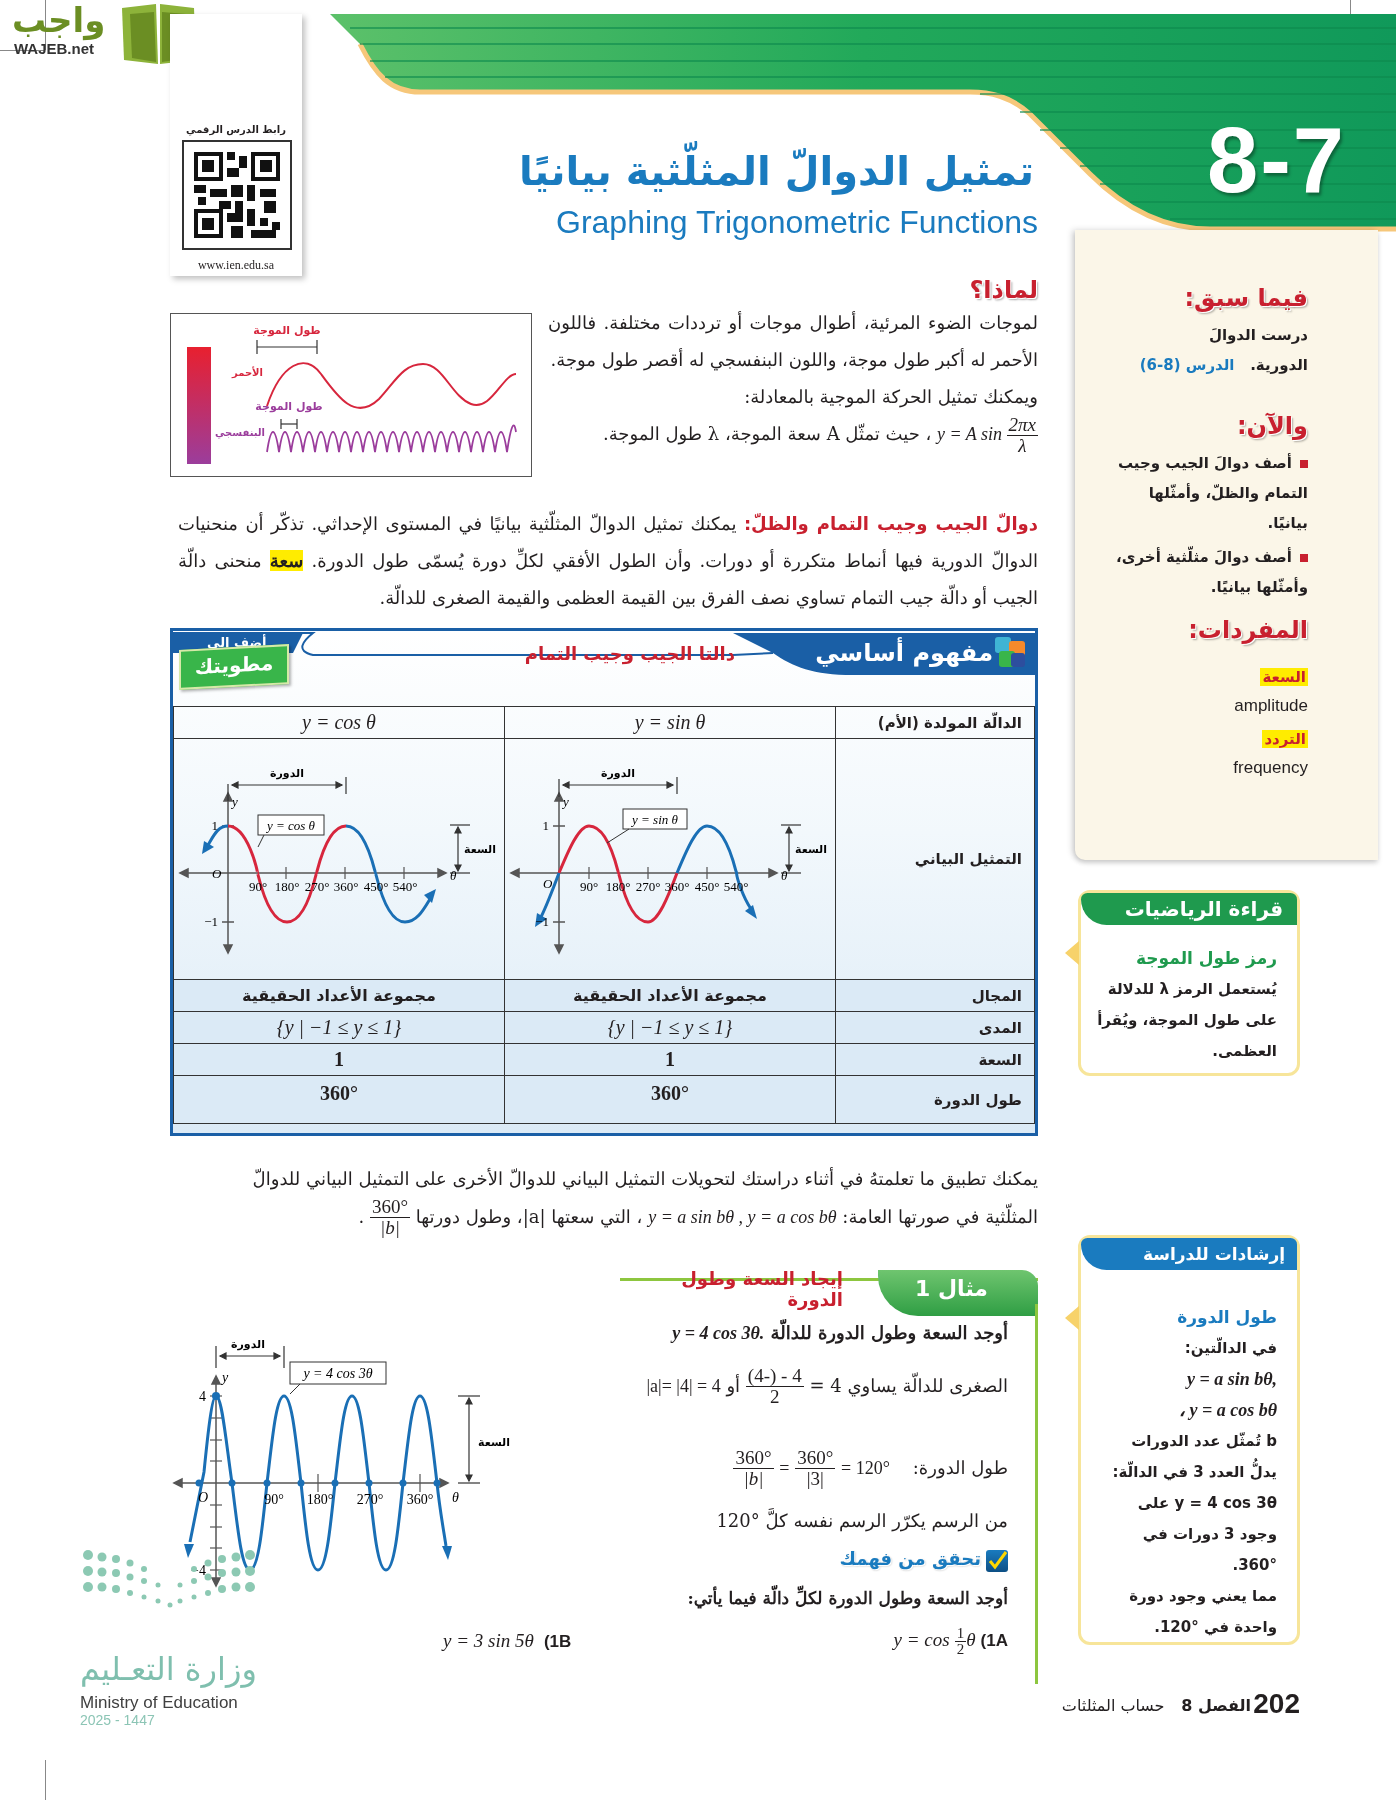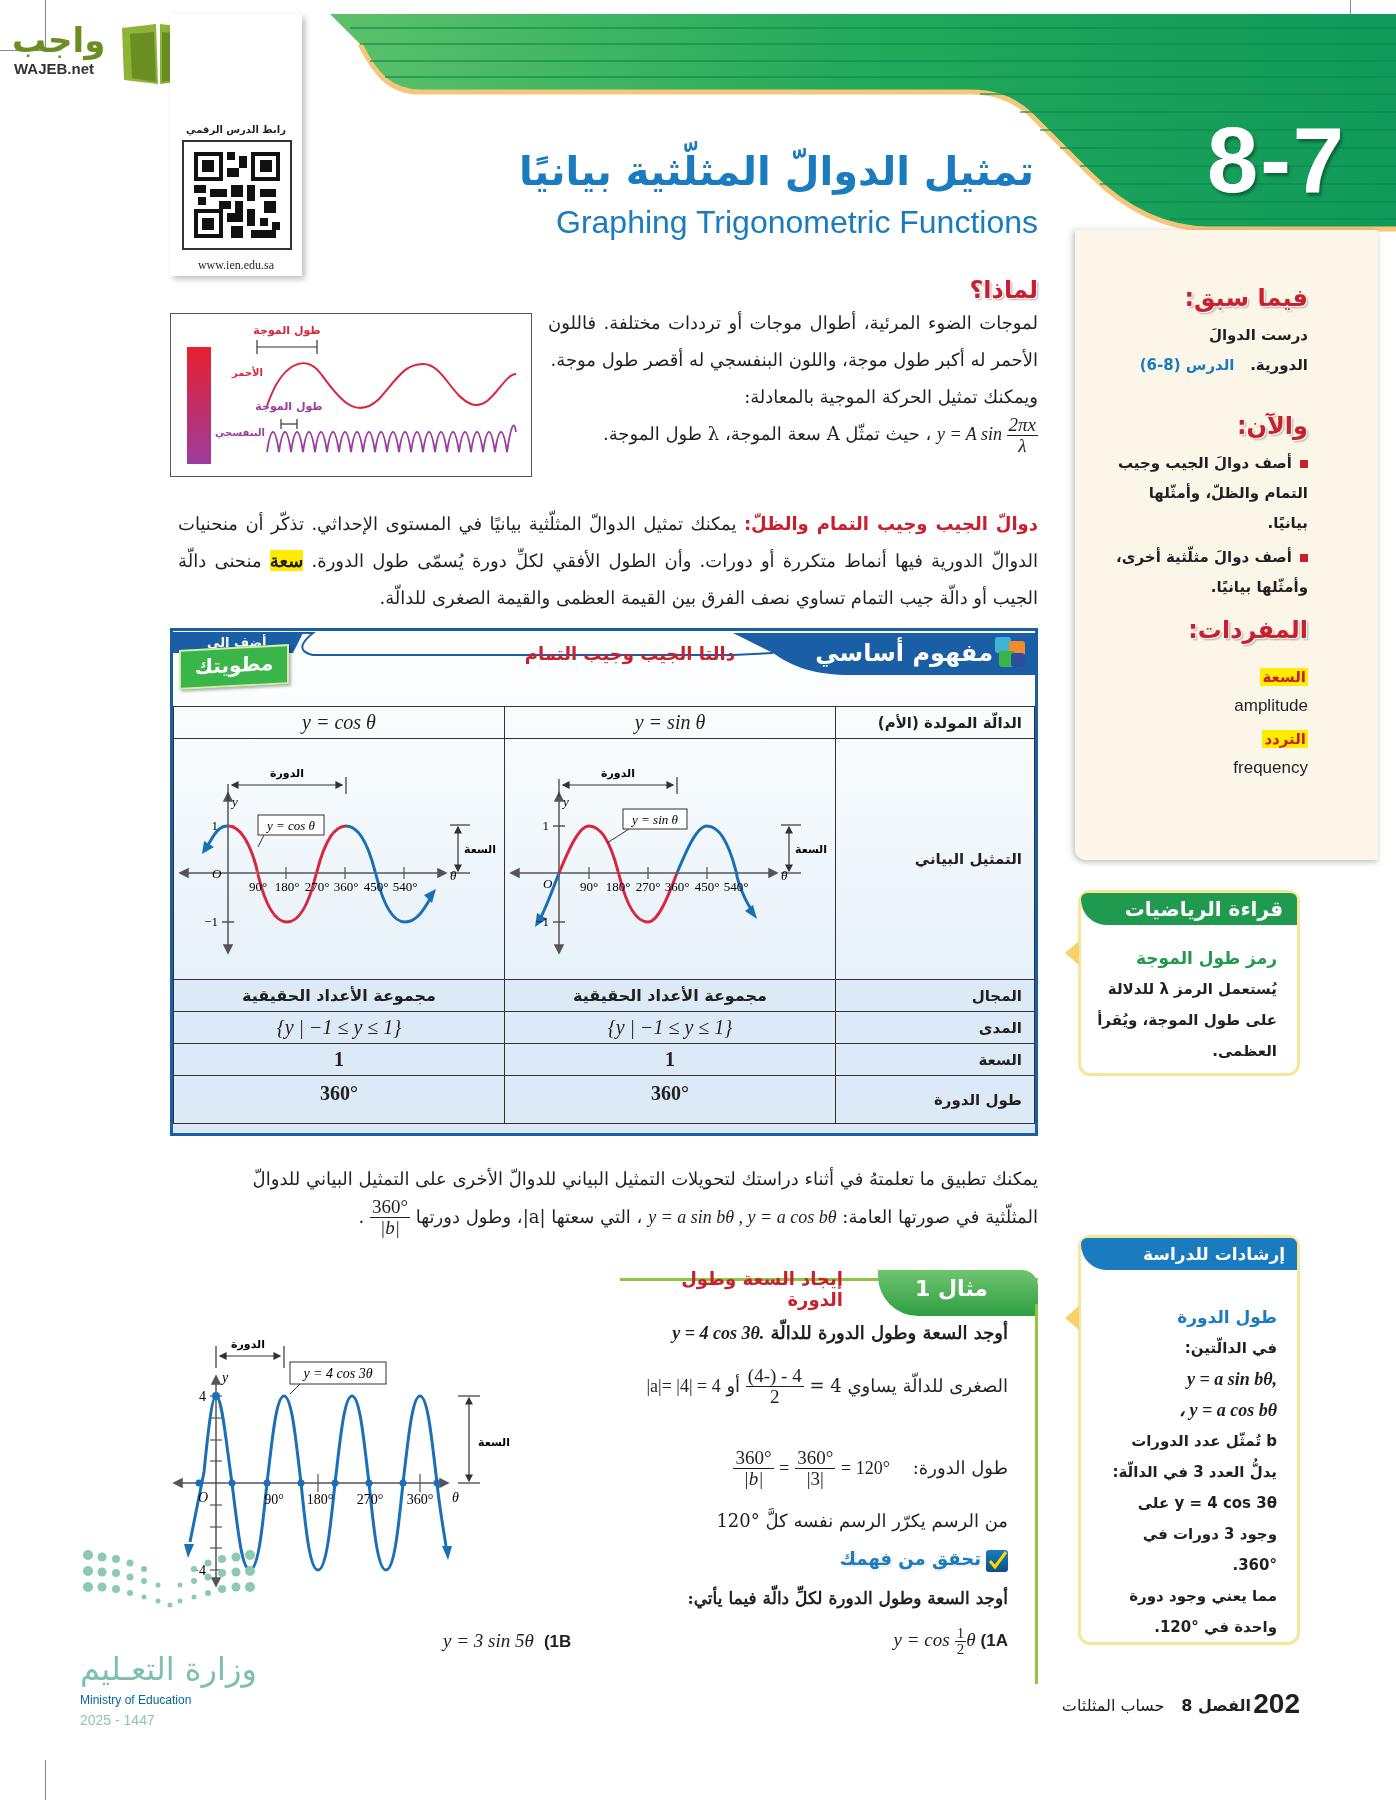--- a/index.html
+++ b/index.html
@@ -5,21 +5,21 @@
   * { box-sizing: border-box; margin: 0; padding: 0; }
   body { width: 1396px; height: 1800px; background: #ffffff; position: relative; overflow: hidden; font-family: "DejaVu Sans", sans-serif; color: #231f20; }
   .abs { position: absolute; }
   .serif { font-family: "Liberation Serif", "DejaVu Serif", serif; }
   .math { font-family: "Liberation Serif", "DejaVu Serif", serif; font-style: italic; }
 
   
   .crop { position:absolute; background:#888; }
 
   
-  .wm-logo { left: 12px; top: 20px; width: 180px; height: 62px; }
+  .wm-logo { left: 12px; top: 0; width: 180px; height: 62px; }
   .wm-text-ar { position:absolute; left:0; top:0; font-size:34px; font-weight:bold; color:#6b8e23; direction:rtl; }
   .wm-text-en { position:absolute; left:2px; top:40px; font-size:15px; font-weight:bold; color:#333; font-family:"Liberation Sans", sans-serif; }
   .wm-book { position:absolute; left:108px; top:4px; width:78px; height:60px; }
 
   
   .qr-card { left: 170px; top: 14px; width: 132px; height: 262px; background:#fff; box-shadow: 3px 3px 6px rgba(0,0,0,0.25); }
   .qr-label { position:absolute; top:110px; left:0; width:100%; text-align:center; font-size:10px; font-weight:bold; direction:rtl; }
   .qr-box { position:absolute; top:126px; left:12px; width:110px; height:110px; border:2px solid #333; padding:10px; }
   .qr-url { position:absolute; top:244px; left:0; width:100%; text-align:center; font-size:12px; font-family:"Liberation Serif", serif; }
 
@@ -93,21 +93,21 @@
   .frac .num { display:block; border-bottom:1.5px solid #231f20; padding: 0 2px; }
   .frac .den { display:block; padding: 0 2px; }
 
   .check-head { font-size:18px; font-weight:bold; color:#1a7bbf; text-shadow: 1px 1px 0 #fff, 1px 1px 2px rgba(0,0,0,0.3); direction:rtl; }
   .checkbox-icon { display:inline-block; width:22px; height:22px; background: linear-gradient(#1a7bbf, #0d4f85); border-radius:3px; position: relative; vertical-align: middle; }
 
   .cos-graph { left: 170px; top: 1322px; width: 380px; height: 270px; }
 
   .moe { left: 78px; top: 1545px; width: 190px; height: 180px; }
   .moe-ar { position:absolute; left:2px; top:105px; font-size:32px; color:#7fbfae; direction:rtl; }
-  .moe-en { position:absolute; left:2px; top:148px; font-size:12px; color:#0369a1; font-family:"Liberation Sans", sans-serif; }
+  .moe-en { position:absolute; left:2px; top:148px; font-size:17px; color:#404040; font-family:"Liberation Sans", sans-serif; }
   .moe-yr { position:absolute; left:2px; top:167px; font-size:14px; color:#8cc5b5; font-family:"Liberation Sans", sans-serif; }
 
   .footer-num { right: 96px; top: 1688px; font-size: 28px; font-weight: bold; font-family:"Liberation Sans", sans-serif; }
   .footer-ch { right: 145px; top: 1696px; font-size: 16px; font-weight: bold; direction: rtl; }
 </style>
 </head>
 <body>
 
 <div class="crop" style="left:45px;top:0;width:1px;height:50px;"></div>
 <div class="crop" style="left:0;top:50px;width:45px;height:1px;"></div>

